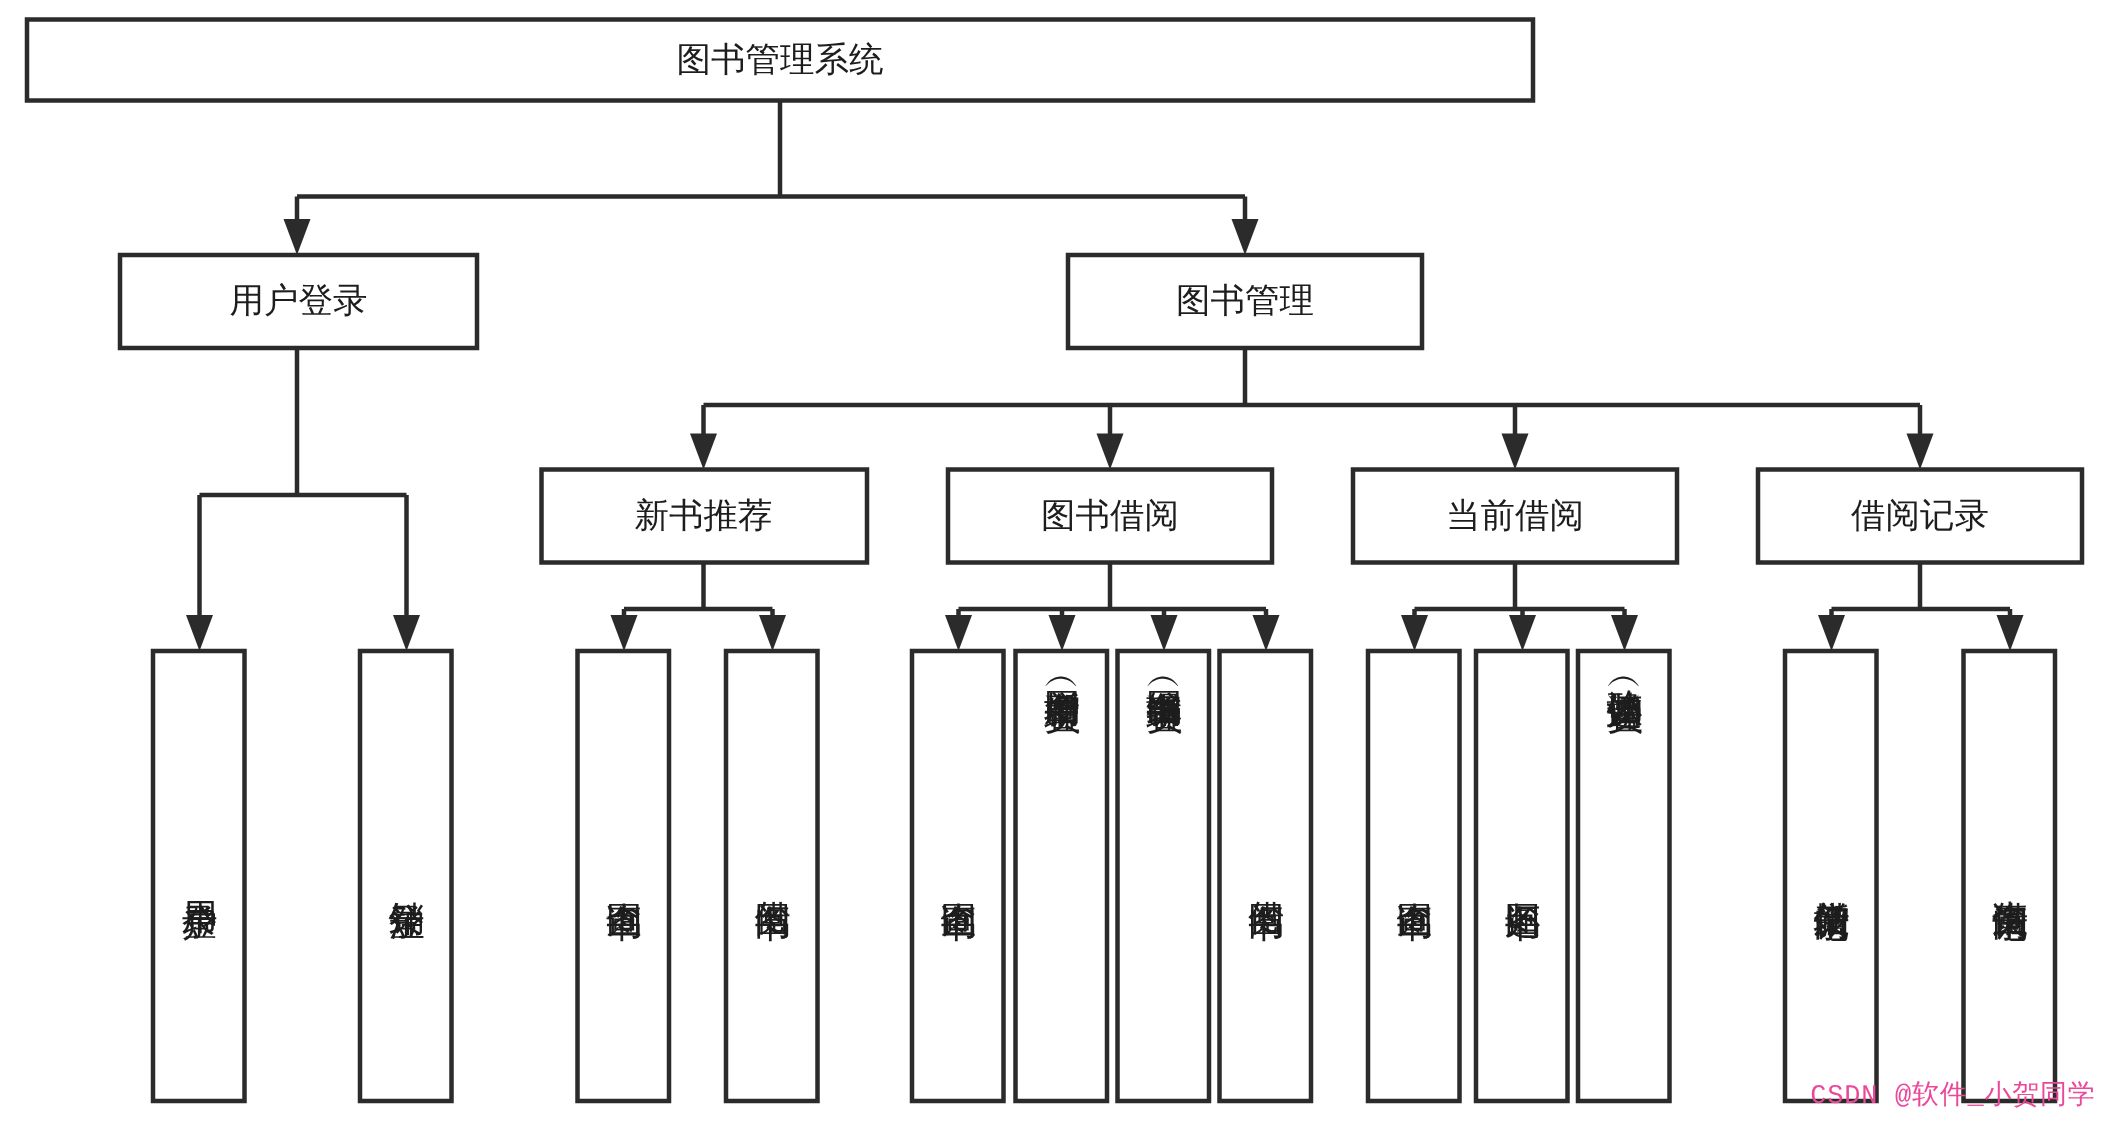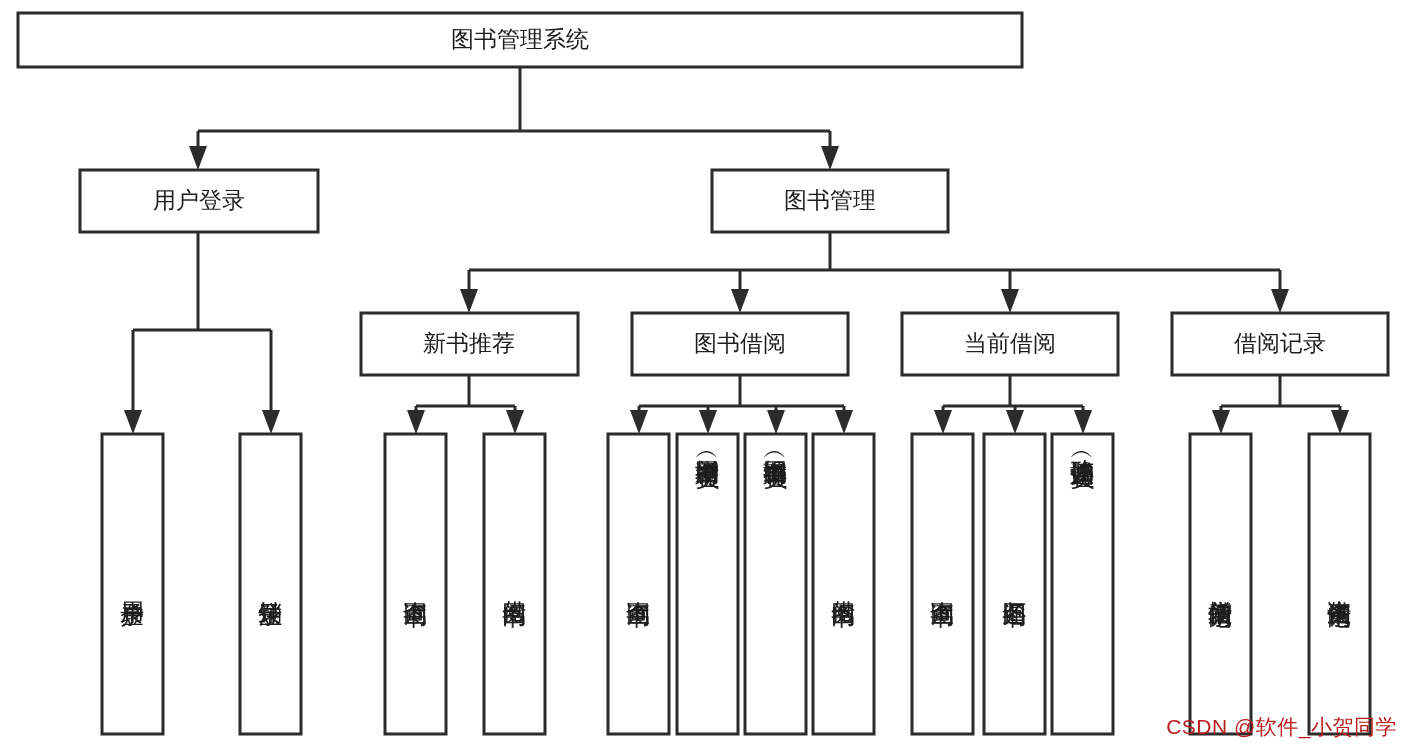--- a/index.html
+++ b/index.html
@@ -69,23 +69,23 @@
     line-height: 1.06;
     color: #1d1d1d;
     letter-spacing: 1px;
     white-space: nowrap;
     text-align: center;
   }
   .watermark {
     position: absolute;
     right: 8px;
     bottom: 6px;
-    font-family: Liberation Sans, sans-serif;
-    font-size: 21px;
-    color: #b91c1c;
+    font-family: Liberation Mono, monospace;
+    font-size: 18px;
+    color: #ec4899;
     letter-spacing: 0.5px;
     user-select: none;
     white-space: nowrap;
   }
 </style>
 </head>
 <body>
 
 <div id="diagram-root">
   <svg class="flow" viewBox="0 0 1405 747">

